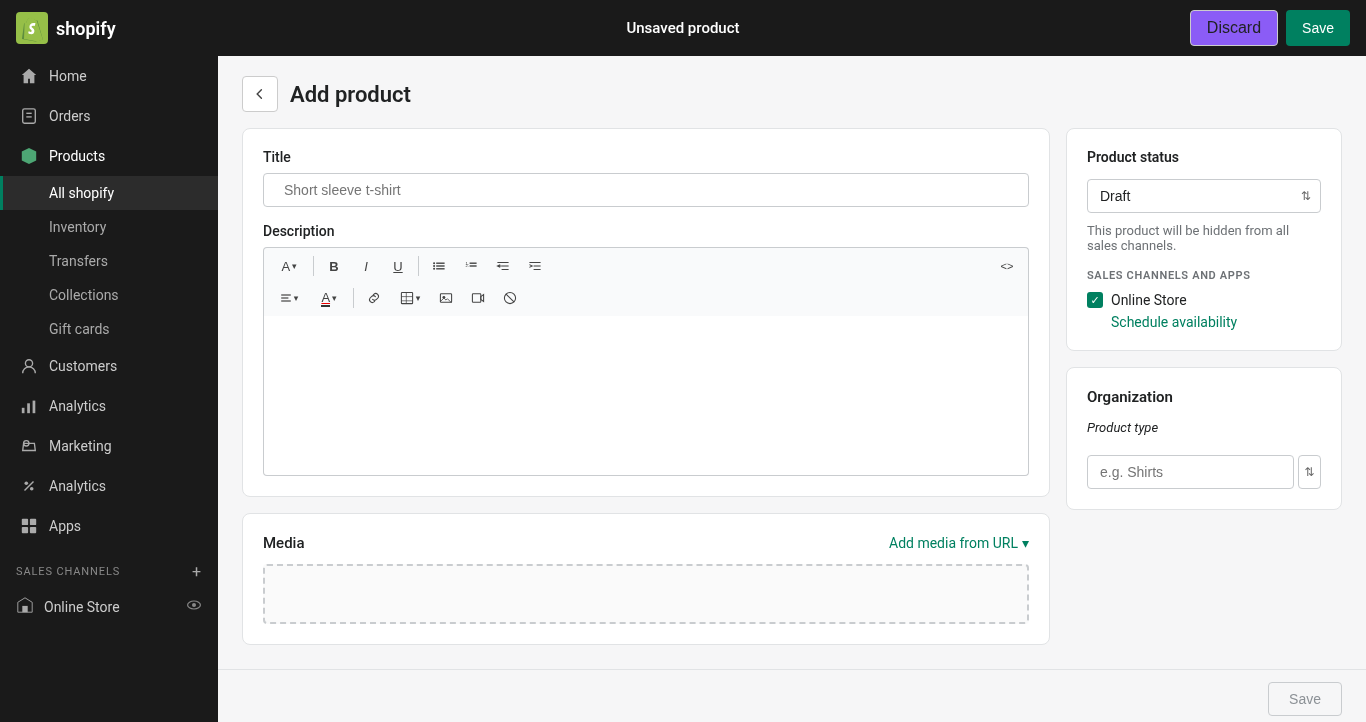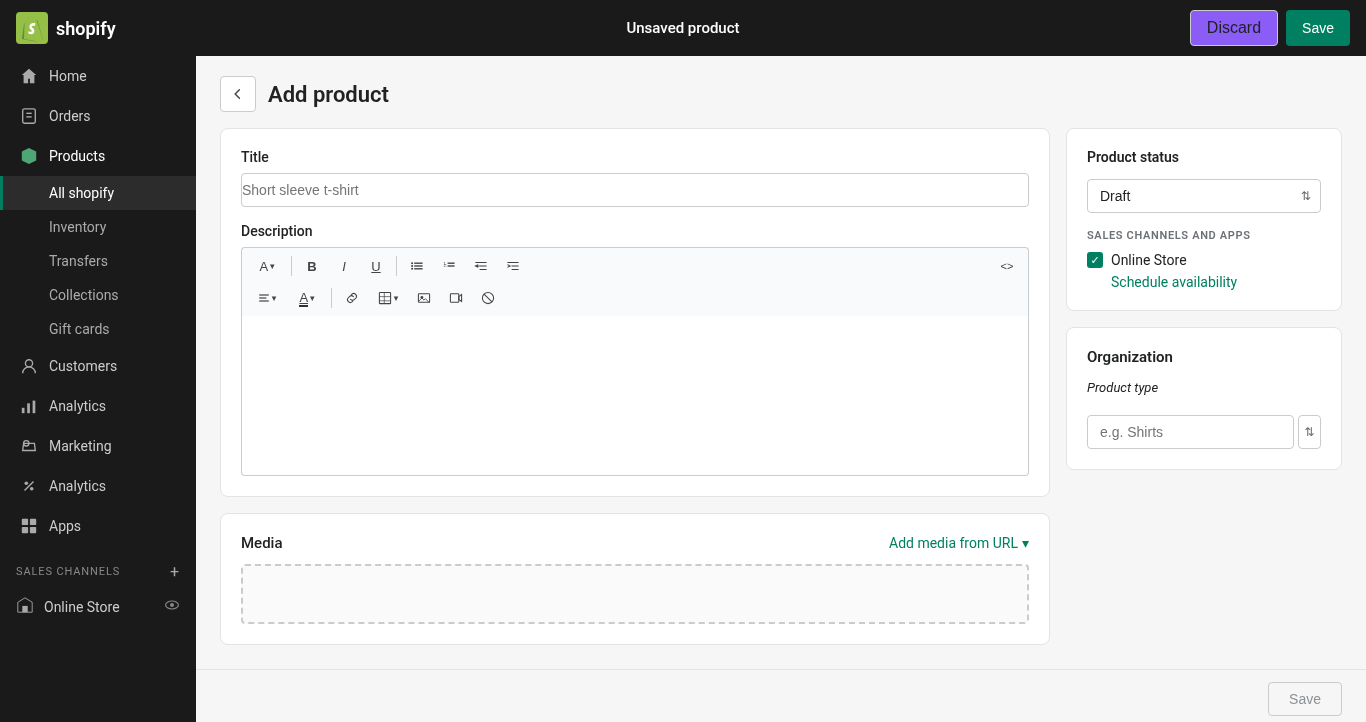--- a/index.html
+++ b/index.html
@@ -65,21 +65,21 @@
 
     
     .layout {
       display: flex;
       flex: 1;
       overflow: hidden;
     }
 
     
     .sidebar {
-      width: 196px;
+      width: 218px;
       background: #1a1a1a;
       color: #ccc;
       display: flex;
       flex-direction: column;
       flex-shrink: 0;
       overflow-y: auto;
       position: relative;
     }
     .sidebar-item {
       display: flex;
@@ -210,21 +210,21 @@
       font-size: 14px;
       font-weight: 500;
       color: #202223;
       margin-bottom: 8px;
     }
 
     .form-input {
       width: 100%;
       border: 1px solid #c9cccf;
       border-radius: 4px;
-      padding: 8px 0;
+      padding: 8px 20px;
       font-size: 14px;
       color: #6d7175;
       outline: none;
     }
 
     
     .desc-toolbar {
       border: 1px solid #c9cccf;
       border-bottom: none;
       border-radius: 4px 4px 0 0;
@@ -716,20 +716,21 @@
       <div class="side-column">
 
         <div class="card">
           <div class="status-title">Product status</div>
           <div class="status-select-wrap">
             <select class="status-select">
               <option>Draft</option>
               <option>Active</option>
             </select>
           </div>
+          <div class="status-hint">This product will be hidden from all sales channels.</div>
 
           <div class="section-label-small">SALES CHANNELS AND APPS</div>
 
           <div class="checkbox-row">
             <div class="checkbox-blue"></div>
             <span class="checkbox-label">Online Store</span>
           </div>
           <a class="link-blue">Schedule availability</a>
         </div>
 

